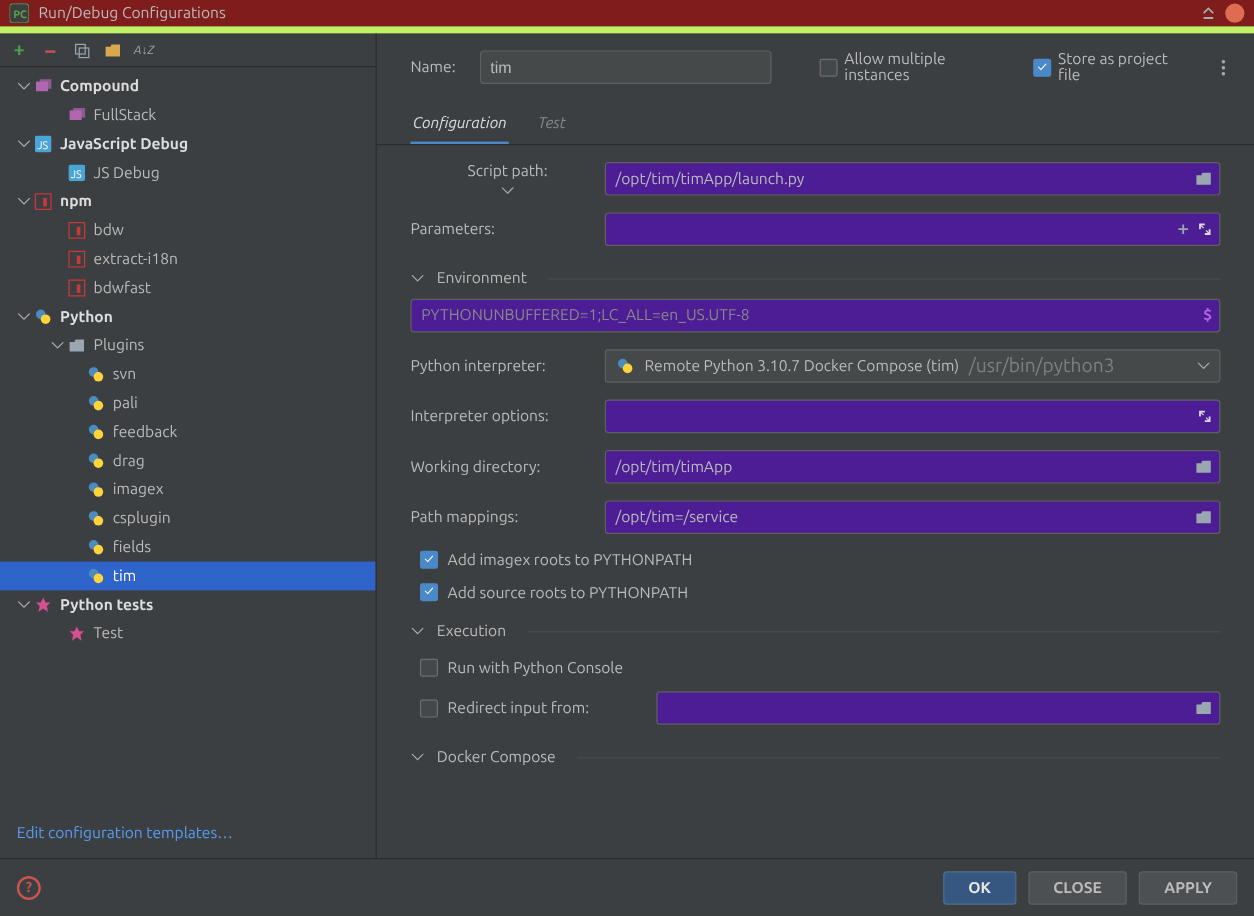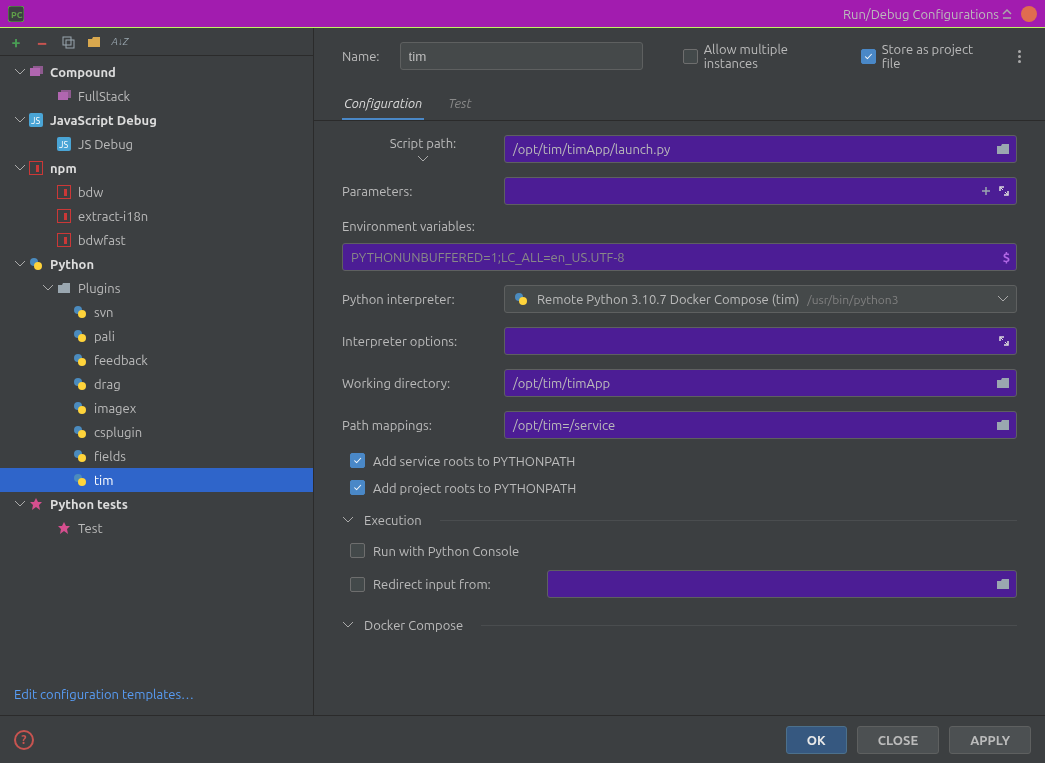--- a/index.html
+++ b/index.html
@@ -9,28 +9,28 @@
   background: #3c3f41;
   color: #bbbbbb;
   width: 1045px;
   height: 763px;
   overflow: hidden;
   display: flex;
   flex-direction: column;
 }
 .titlebar {
   height: 28px;
-  background: #a21caf;
+  background: #7f1d1d;
   display: flex;
   align-items: center;
   padding: 0 8px;
-  border-bottom: 1px solid #bef264;
+  border-bottom: 6px solid #bef264;
 }
 .titlebar .app-icon { width: 16px; height: 16px; margin-right: 8px; }
-.titlebar .title { flex: 1; text-align: right; color: #bbb; }
+.titlebar .title { flex: 1; text-align: left; color: #bbb; }
 .titlebar .win-controls { display: flex; gap: 6px; align-items: center; }
 .win-btn { width: 16px; height: 16px; display: flex; align-items: center; justify-content: center; }
 .close-circle { width: 16px; height: 16px; border-radius: 50%; background: #e06c4f; }
 
 .main-area { flex: 1; display: flex; min-height: 0; }
 
 .sidebar {
   width: 314px;
   background: #3c3f41;
   border-right: 1px solid #2b2b2b;
@@ -150,21 +150,21 @@
 .section-hdr .chev { width:12px; }
 .hr { height:1px; background:#4a4d4f; flex:1; margin-left:10px; }
 
 .chk-row { display:flex; align-items:center; gap:8px; margin: 6px 0 12px 8px; }
 .chk-row .lbl { color:#bbb; }
 
 .interp-field {
   flex:1; height:28px; background:#45494a; border:1px solid #5e6060;
   border-radius:3px; display:flex; align-items:center; padding:1px 8px; gap:8px;
 }
-.interp-path { color:#808080; font-size:12px;text-align:right; }
+.interp-path { color:#808080; font-size:16px;text-align:right; }
 
 .footer {
   height:48px;
   background:#3c3f41;
   border-top:1px solid #2b2b2b;
   display:flex;
   align-items:center;
   padding: 0 14px;
 }
 .help-icon {
@@ -502,24 +502,30 @@
                 <path d="M6 2 L6 10 M2 6 L10 6" stroke="#9aa7b0" stroke-width="1.5"></path>
               </svg>
             <svg width="12" height="12">
                 <path d="M2 6 L2 2 L6 2 M10 6 L10 10 L6 10" stroke="#ddd" fill="none" stroke-width="1.5"></path>
                 <path d="M2 2 L5 5 M10 10 L7 7" stroke="#ddd"></path>
               </svg>
           </span>
         </div>
       </div>
 
-
-      <div class="form-row" style="margin-bottom:10px;">
-        <div class="lbl" style="width:100%;">Environment variables:</div>
-      </div>
+      <div class="section-hdr">
+        <span class="chev">
+            <svg width="10" height="6">
+              <path d="M0 0 L5 5 L10 0" stroke="#aaa" fill="none"></path>
+            </svg>
+          </span>
+        <span>Environment</span>
+        <div class="hr"></div>
+      </div>
+
       <div class="form-row">
         <div class="inp" style="color:#888;">
           <span>PYTHONUNBUFFERED=1;LC_ALL=en_US.UTF-8</span>
           <span class="trail" style="color:#b267e6;font-weight:bold;">$</span>
         </div>
       </div>
 
       <div class="form-row">
         <div class="lbl">Python interpreter:</div>
         <div class="interp-field">
@@ -568,25 +574,25 @@
           <span class="trail">
               <svg width="14" height="12">
                 <path d="M1 3 L5 3 L6 1 L13 1 L13 11 L1 11 Z" fill="#9aa7b0"></path>
               </svg>
             </span>
         </div>
       </div>
 
       <div class="chk-row">
         <span class="chk checked"></span>
-          <span class="lbl">Add service roots to PYTHONPATH</span>
+          <span class="lbl">Add imagex roots to PYTHONPATH</span>
       </div>
       <div class="chk-row">
         <span class="chk checked"></span>
-          <span class="lbl">Add project roots to PYTHONPATH</span>
+          <span class="lbl">Add source roots to PYTHONPATH</span>
       </div>
 
       <div class="section-hdr">
         <span class="chev">
             <svg width="10" height="6">
               <path d="M0 0 L5 5 L10 0" stroke="#aaa" fill="none"></path>
             </svg>
           </span>
         <span>Execution</span>
         <div class="hr"></div>

